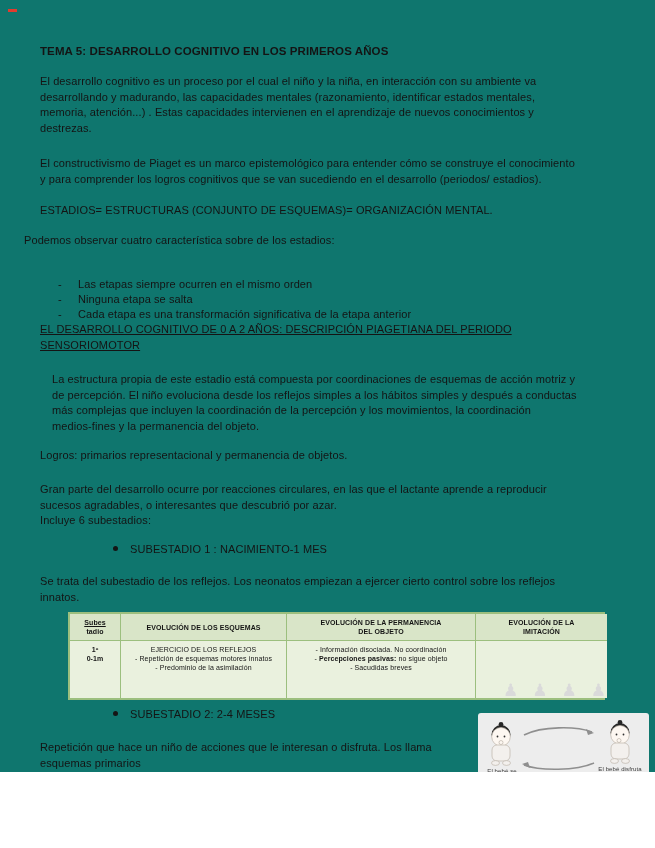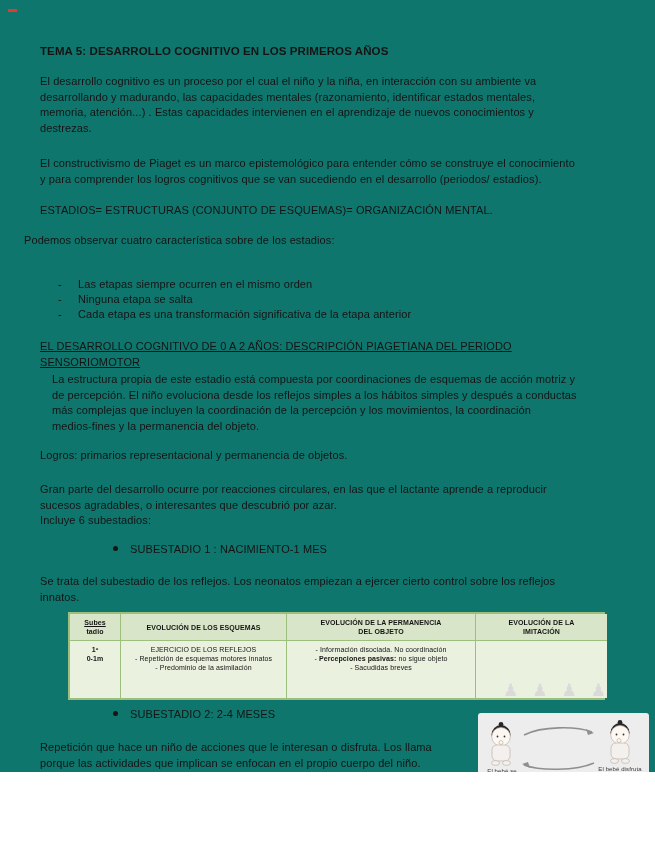--- a/index.html
+++ b/index.html
@@ -83,21 +83,21 @@
   <div class="abs caps-line" style="left:40px;top:204px;">ESTADIOS= ESTRUCTURAS (CONJUNTO DE ESQUEMAS)= ORGANIZACIÓN MENTAL.</div>
 
   <div class="abs" style="left:24px;top:234px;">Podemos observar cuatro característica sobre de los estadios:</div>
 
   <div class="abs dash-list" style="left:58px;top:250px;margin-top:27px;">
     <div class="item"><span class="marker">-</span><span>Las etapas siempre ocurren en el mismo orden</span></div>
     <div class="item"><span class="marker">-</span><span>Ninguna etapa se salta</span></div>
     <div class="item"><span class="marker">-</span><span>Cada etapa es una transformación significativa de la etapa anterior</span></div>
   </div>
 
-  <div class="abs para h2" style="left:40px;top:339px;">
+  <div class="abs para h2" style="left:40px;top:322px;">
       <div class="tline">EL DESARROLLO COGNITIVO DE 0 A 2 AÑOS: DESCRIPCIÓN PIAGETIANA DEL PERIODO</div>
       <div class="tline">SENSORIOMOTOR</div>
     </div>
 
   <div class="abs para" style="left:52px;top:372px;">
       <div class="tline">La estructura propia de este estadio está compuesta por coordinaciones de esquemas de acción motriz y</div>
       <div class="tline">de percepción. El niño evoluciona desde los reflejos simples a los hábitos simples y después a conductas</div>
       <div class="tline">más complejas que incluyen la coordinación de la percepción y los movimientos, la coordinación</div>
       <div class="tline">medios-fines y la permanencia del objeto.</div>
     </div>
@@ -154,20 +154,21 @@
   </div>
 
   <div class="silhouettes">♟♟♟♟</div>
 
   <div class="abs bullet-line" style="left:88px;top:708px;">
     <span class="dot"></span><span>SUBESTADIO 2: 2-4 MESES</span>
   </div>
 
   <div class="abs para" style="left:40px;top:740px;">
       <div class="tline">Repetición que hace un niño de acciones que le interesan o disfruta. Los llama</div>
+      <div class="tline">esquemas primarios</div>
       <div class="tline">porque las actividades que implican se enfocan en el propio cuerpo del niño.</div>
     </div>
 
   <div class="figure">
 
     <svg width="171" height="90" style="left:0;top:0;">
       <path d="M46,22 C64,13 98,13 114,19" stroke="#8f8f8f" stroke-width="1.6" fill="none"></path>
       <polygon points="116,20 108,16 110,22" fill="#8f8f8f"></polygon>
       <path d="M116,50 C98,58 62,58 46,52" stroke="#8f8f8f" stroke-width="1.6" fill="none"></path>
       <polygon points="44,51 52,55 50,49" fill="#8f8f8f"></polygon>

